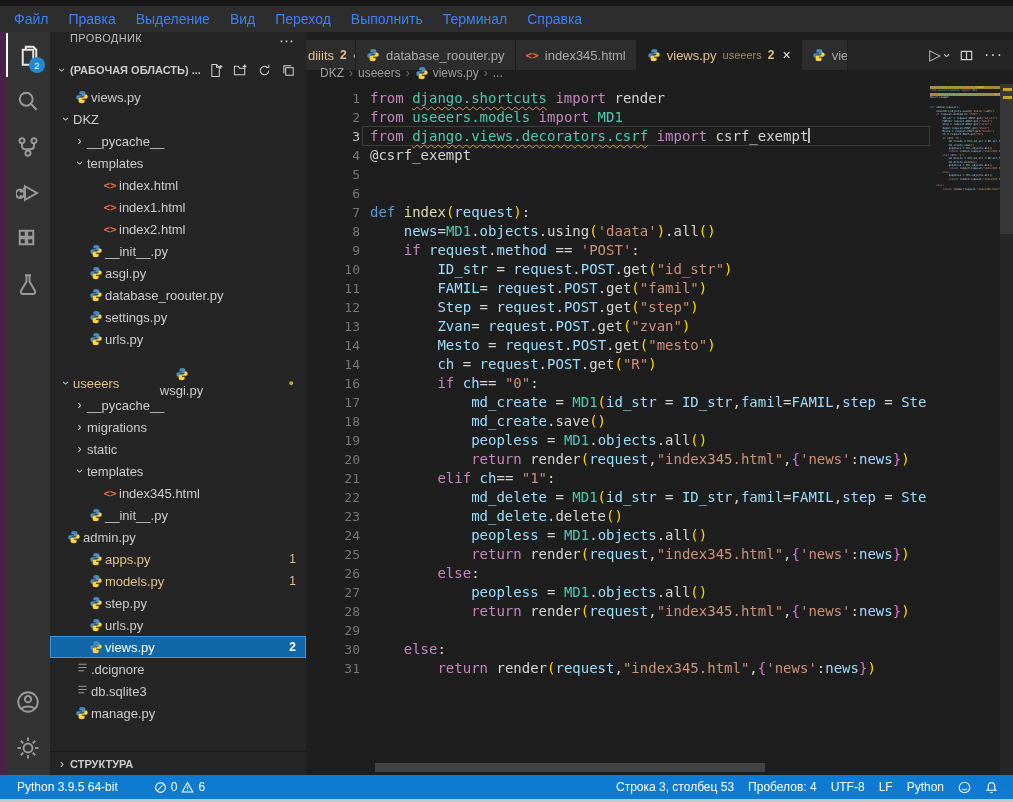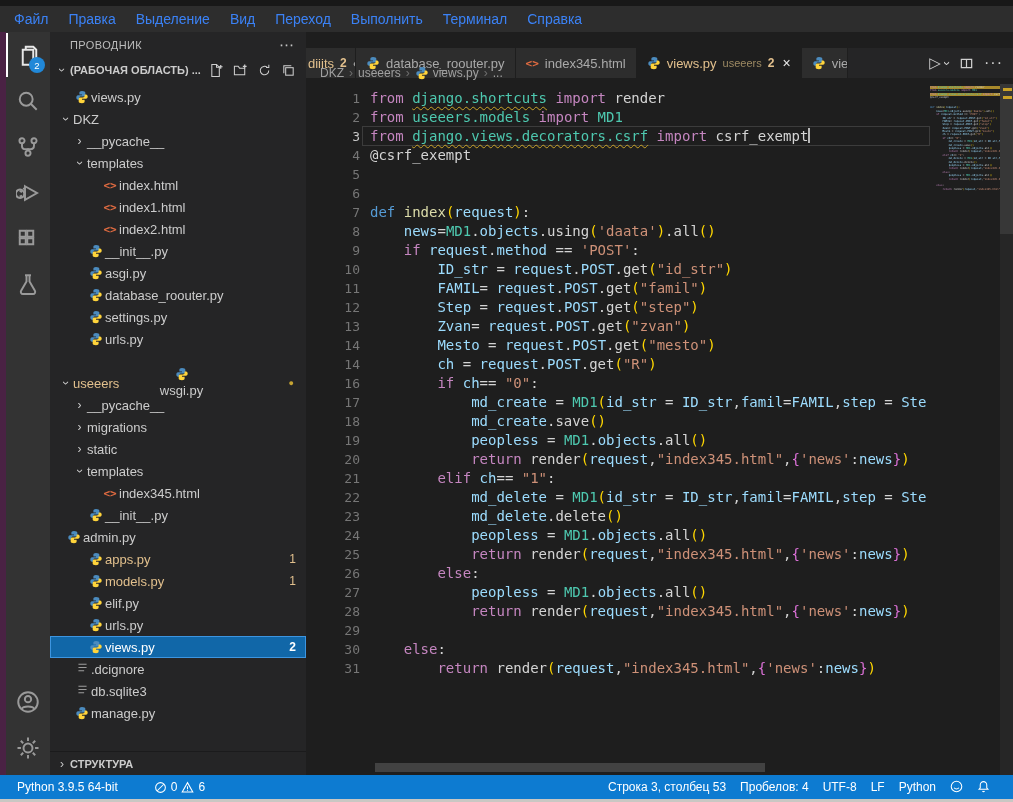--- a/index.html
+++ b/index.html
@@ -18,21 +18,21 @@
   .activitybar { position:absolute; left:6px; top:0; width:44px; height:743px; background:#333333; }
   .act-cell { position:relative; width:44px; height:46px; display:flex; align-items:center; justify-content:center; }
   .act-cell svg { width:24px; height:24px; stroke:#9a9a9a; fill:none; stroke-width:1.3; }
   .act-cell.active svg { stroke:#e8e8e8; }
   .act-indicator { position:absolute; left:0; top:1px; width:2px; height:44px; background:#ffffff; }
   .act-badge { position:absolute; right:5px; bottom:5px; min-width:16px; height:16px; border-radius:8px;
                background:#2188d8; color:#fff; font-size:9.5px; display:flex; align-items:center; justify-content:center; }
   .act-bottom { position:absolute; left:0; bottom:4px; width:44px; }
 
   .sidebar { position:absolute; left:50px; top:0; width:256px; height:743px; background:#252526; overflow:hidden; }
-  .sb-title-row { height:26px; display:flex; align-items:center; padding:0 12px 0 20px; }
+  .sb-title-row { height:26px; display:flex; padding:0 12px 0 20px; }
   .sb-title { color:#bcbcbc; font-size:11px; letter-spacing:.4px; }
   .sb-more { margin-left:auto; color:#c5c5c5; font-size:15px; cursor:pointer; }
   .sb-section-row { height:24px; display:flex; align-items:center; padding:0 10px 0 4px; }
   .sb-chev { color:#c5c5c5; font-size:12px; width:16px; text-align:center; display:inline-block; }
   .chev-open { transform:rotate(90deg); display:inline-block; }
   .sb-section-label { color:#cccccc; font-size:11px; font-weight:bold; white-space:nowrap; overflow:hidden; }
   .sb-actions { margin-left:auto; display:flex; gap:9px; }
   .sb-actions svg { width:15px; height:15px; stroke:#cfcfcf; fill:none; stroke-width:1.1; }
 
   .tree { position:absolute; left:0; top:54px; width:256px; bottom:24px; overflow:hidden; }
@@ -42,21 +42,21 @@
   .tree-row .ficon { width:18px; flex:0 0 18px; display:flex; align-items:center; justify-content:center; }
   .tree-row.selected { background:#1167a8; outline:1px solid #3d95e0; outline-offset:-1px; color:#ffffff; }
   .tree-row.modified { color:#e2c08d; }
   .tree-badge { margin-left:auto; margin-right:10px; font-size:12px; color:#e2c08d; }
   .tree-row.selected .tree-badge { color:#ffffff; font-weight:bold; }
   .tree-dot { margin-left:auto; margin-right:12px; color:#c5a332; font-size:9px; }
   .sb-outline-row { position:absolute; left:0; bottom:0; width:256px; height:24px; display:flex; align-items:center;
                     padding-left:4px; border-top:1px solid #1b1b1c; background:#252526; }
 
   .editor { position:absolute; left:306px; top:0; width:707px; height:743px; background:#1e1e1e; }
-  .tabbar { position:absolute; left:0; top:16px; width:707px; height:30px; background:#252526; display:flex;text-align:center; }
+  .tabbar { position:absolute; left:0; top:8px; width:707px; height:30px; background:#252526; display:flex;text-align:center; }
   .tab { height:30px; background:#2d2d2d; display:flex; align-items:center; padding:0 10px; gap:6px;
          border-right:1px solid #1e1e1e; font-size:13px; color:#a9a9a9; cursor:pointer; overflow:hidden; }
   .tab.active { background:#1e1e1e; }
   .tab.modified-color .tab-label { color:#e2c08d; }
   .tab .tab-desc { font-size:11px; color:#9d8a63; }
   .tab .tab-badge { font-size:12px; font-weight:bold; color:#e2c08d; }
   .tab .tab-close { color:#e8e8e8; font-size:14px; margin-left:2px; }
   .tab .tab-dirty { color:#9d9d9d; font-size:10px; }
   .tab.clip-left { width:50px; flex:0 0 50px; padding-left:2px; }
   .tab.clip-right { width:46px; flex:0 0 46px; }
@@ -88,21 +88,21 @@
   .mm-line { height:3.4px; overflow:hidden; }
   .mm-warn { background:#a8892b; }
   .overview-ruler { position:absolute; left:694px; top:0; width:13px; height:691px; background:#262626; }
   .ov-slider { position:absolute; left:0; top:0; width:13px; height:150px; background:#424242; opacity:.6; }
   .ov-mark { position:absolute; right:1px; width:9px; height:3px; background:#c9a227; }
   .hscrollbar { position:absolute; left:69px; bottom:3px; width:390px; height:9px; background:#424242; }
 
   .statusbar { position:absolute; left:0; top:775px; width:1013px; height:24px; background:#0d7bd1;
                display:flex; align-items:center; color:#ffffff; font-size:12px; }
   .sb-group-left { display:flex; align-items:center; padding-left:10px; gap:22px; }
-  .sb-group-right { margin-left:auto; display:flex; align-items:flex-start; padding-right:16px; }
+  .sb-group-right { margin-left:auto; display:flex; align-items:flex-end; padding-right:8px; }
   .status-item { padding:0 7px; display:flex; align-items:center; gap:4px; cursor:pointer; }
   .status-item svg { width:13px; height:13px; stroke:#ffffff; fill:none; stroke-width:1.2; }
   .bottom-strip { position:absolute; left:0; top:799px; width:1013px; height:3px; background:#c9c7c3; }
 
   .py-icon { display:inline-flex; }
   .html-icon { color:#e06b41; font-weight:bold; font-size:11px; font-family:"DejaVu Sans Mono", monospace; }
   .list-icon svg { width:13px; height:13px; stroke:#9a9a9a; stroke-width:1.4; fill:none; }
 </style>
 <style>.tk-k{color:#C586C0}.tk-kb{color:#569CD6}.tk-f{color:#DCDCAA}.tk-t{color:#4EC9B0}.tk-v{color:#9CDCFE}.tk-s{color:#CE9178}.tk-d{color:#D4D4D4}.tk-p1{color:#FFD700}.tk-p2{color:#DA70D6}.tk-sq{text-decoration:underline wavy #c9a227;text-decoration-thickness:1px;text-underline-offset:3px;}</style></head>
 <body>
@@ -414,21 +414,21 @@
           <div class="tree-row" style="padding-left: 22px;">
             <span style="width: 15px; flex: 0 0 15px;"></span>
             <span class="ficon">
               <span class="py-icon">
                 <svg viewBox="0 0 16 16" style="height: 14px; width: 14px;">
                   <path d="M8 1C6 1 5 1.8 5 3v2h3v1H3.5C2 6 1.5 7.3 1.5 8.5S2 11 3.5 11H5V9.3C5 8 6 7.5 7 7.5h3c1 0 1.8-.7 1.8-1.8V3c0-1.2-1.3-2-3.8-2z" fill="#4b8bbe"></path>
                   <path d="M8 15c2 0 3-.8 3-2v-2H8v-1h4.5c1.5 0 2-1.3 2-2.5S14 5 12.5 5H11v1.7c0 1.3-1 1.8-2 1.8H6c-1 0-1.8.7-1.8 1.8V13c0 1.2 1.3 2 3.8 2z" fill="#ffd43b"></path>
                 </svg>
               </span>
             </span>
-            <span>elif.py</span>
+            <span>step.py</span>
           </div>
           <div class="tree-row" style="padding-left: 22px;">
             <span style="width: 15px; flex: 0 0 15px;"></span>
             <span class="ficon">
               <span class="py-icon">
                 <svg viewBox="0 0 16 16" style="height: 14px; width: 14px;">
                   <path d="M8 1C6 1 5 1.8 5 3v2h3v1H3.5C2 6 1.5 7.3 1.5 8.5S2 11 3.5 11H5V9.3C5 8 6 7.5 7 7.5h3c1 0 1.8-.7 1.8-1.8V3c0-1.2-1.3-2-3.8-2z" fill="#4b8bbe"></path>
                   <path d="M8 15c2 0 3-.8 3-2v-2H8v-1h4.5c1.5 0 2-1.3 2-2.5S14 5 12.5 5H11v1.7c0 1.3-1 1.8-2 1.8H6c-1 0-1.8.7-1.8 1.8V13c0 1.2 1.3 2 3.8 2z" fill="#ffd43b"></path>
                 </svg>
               </span>

